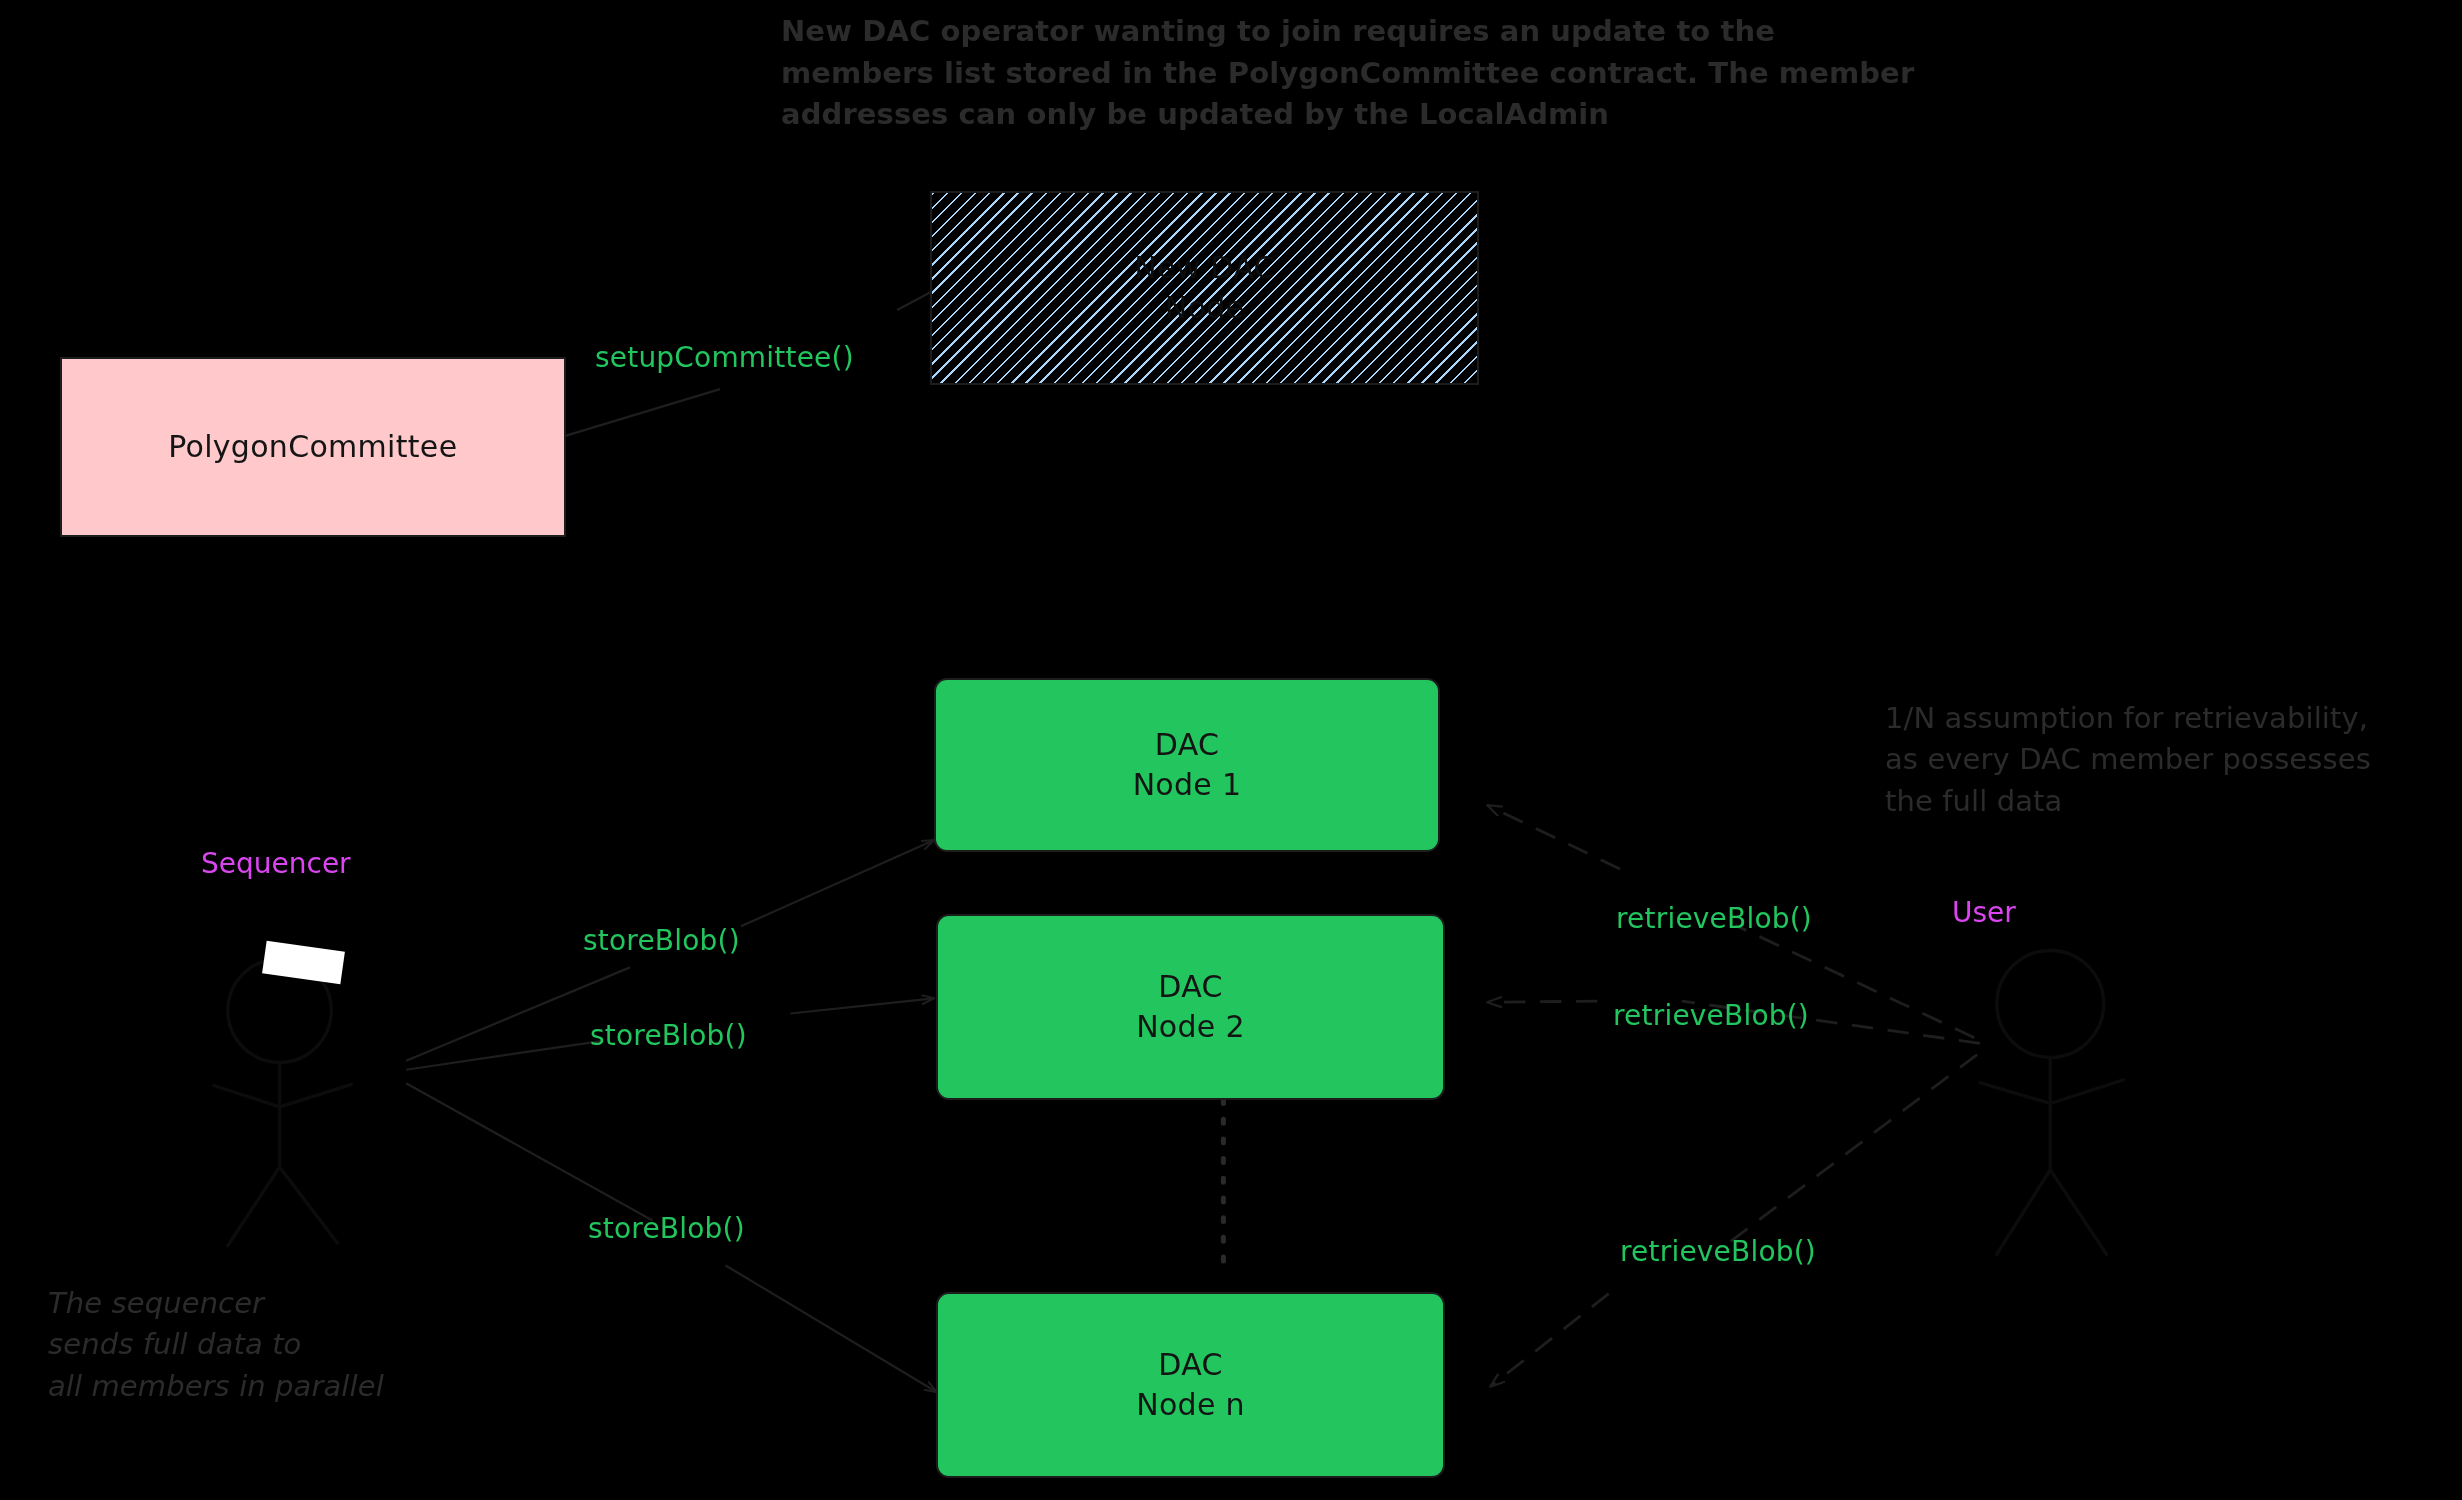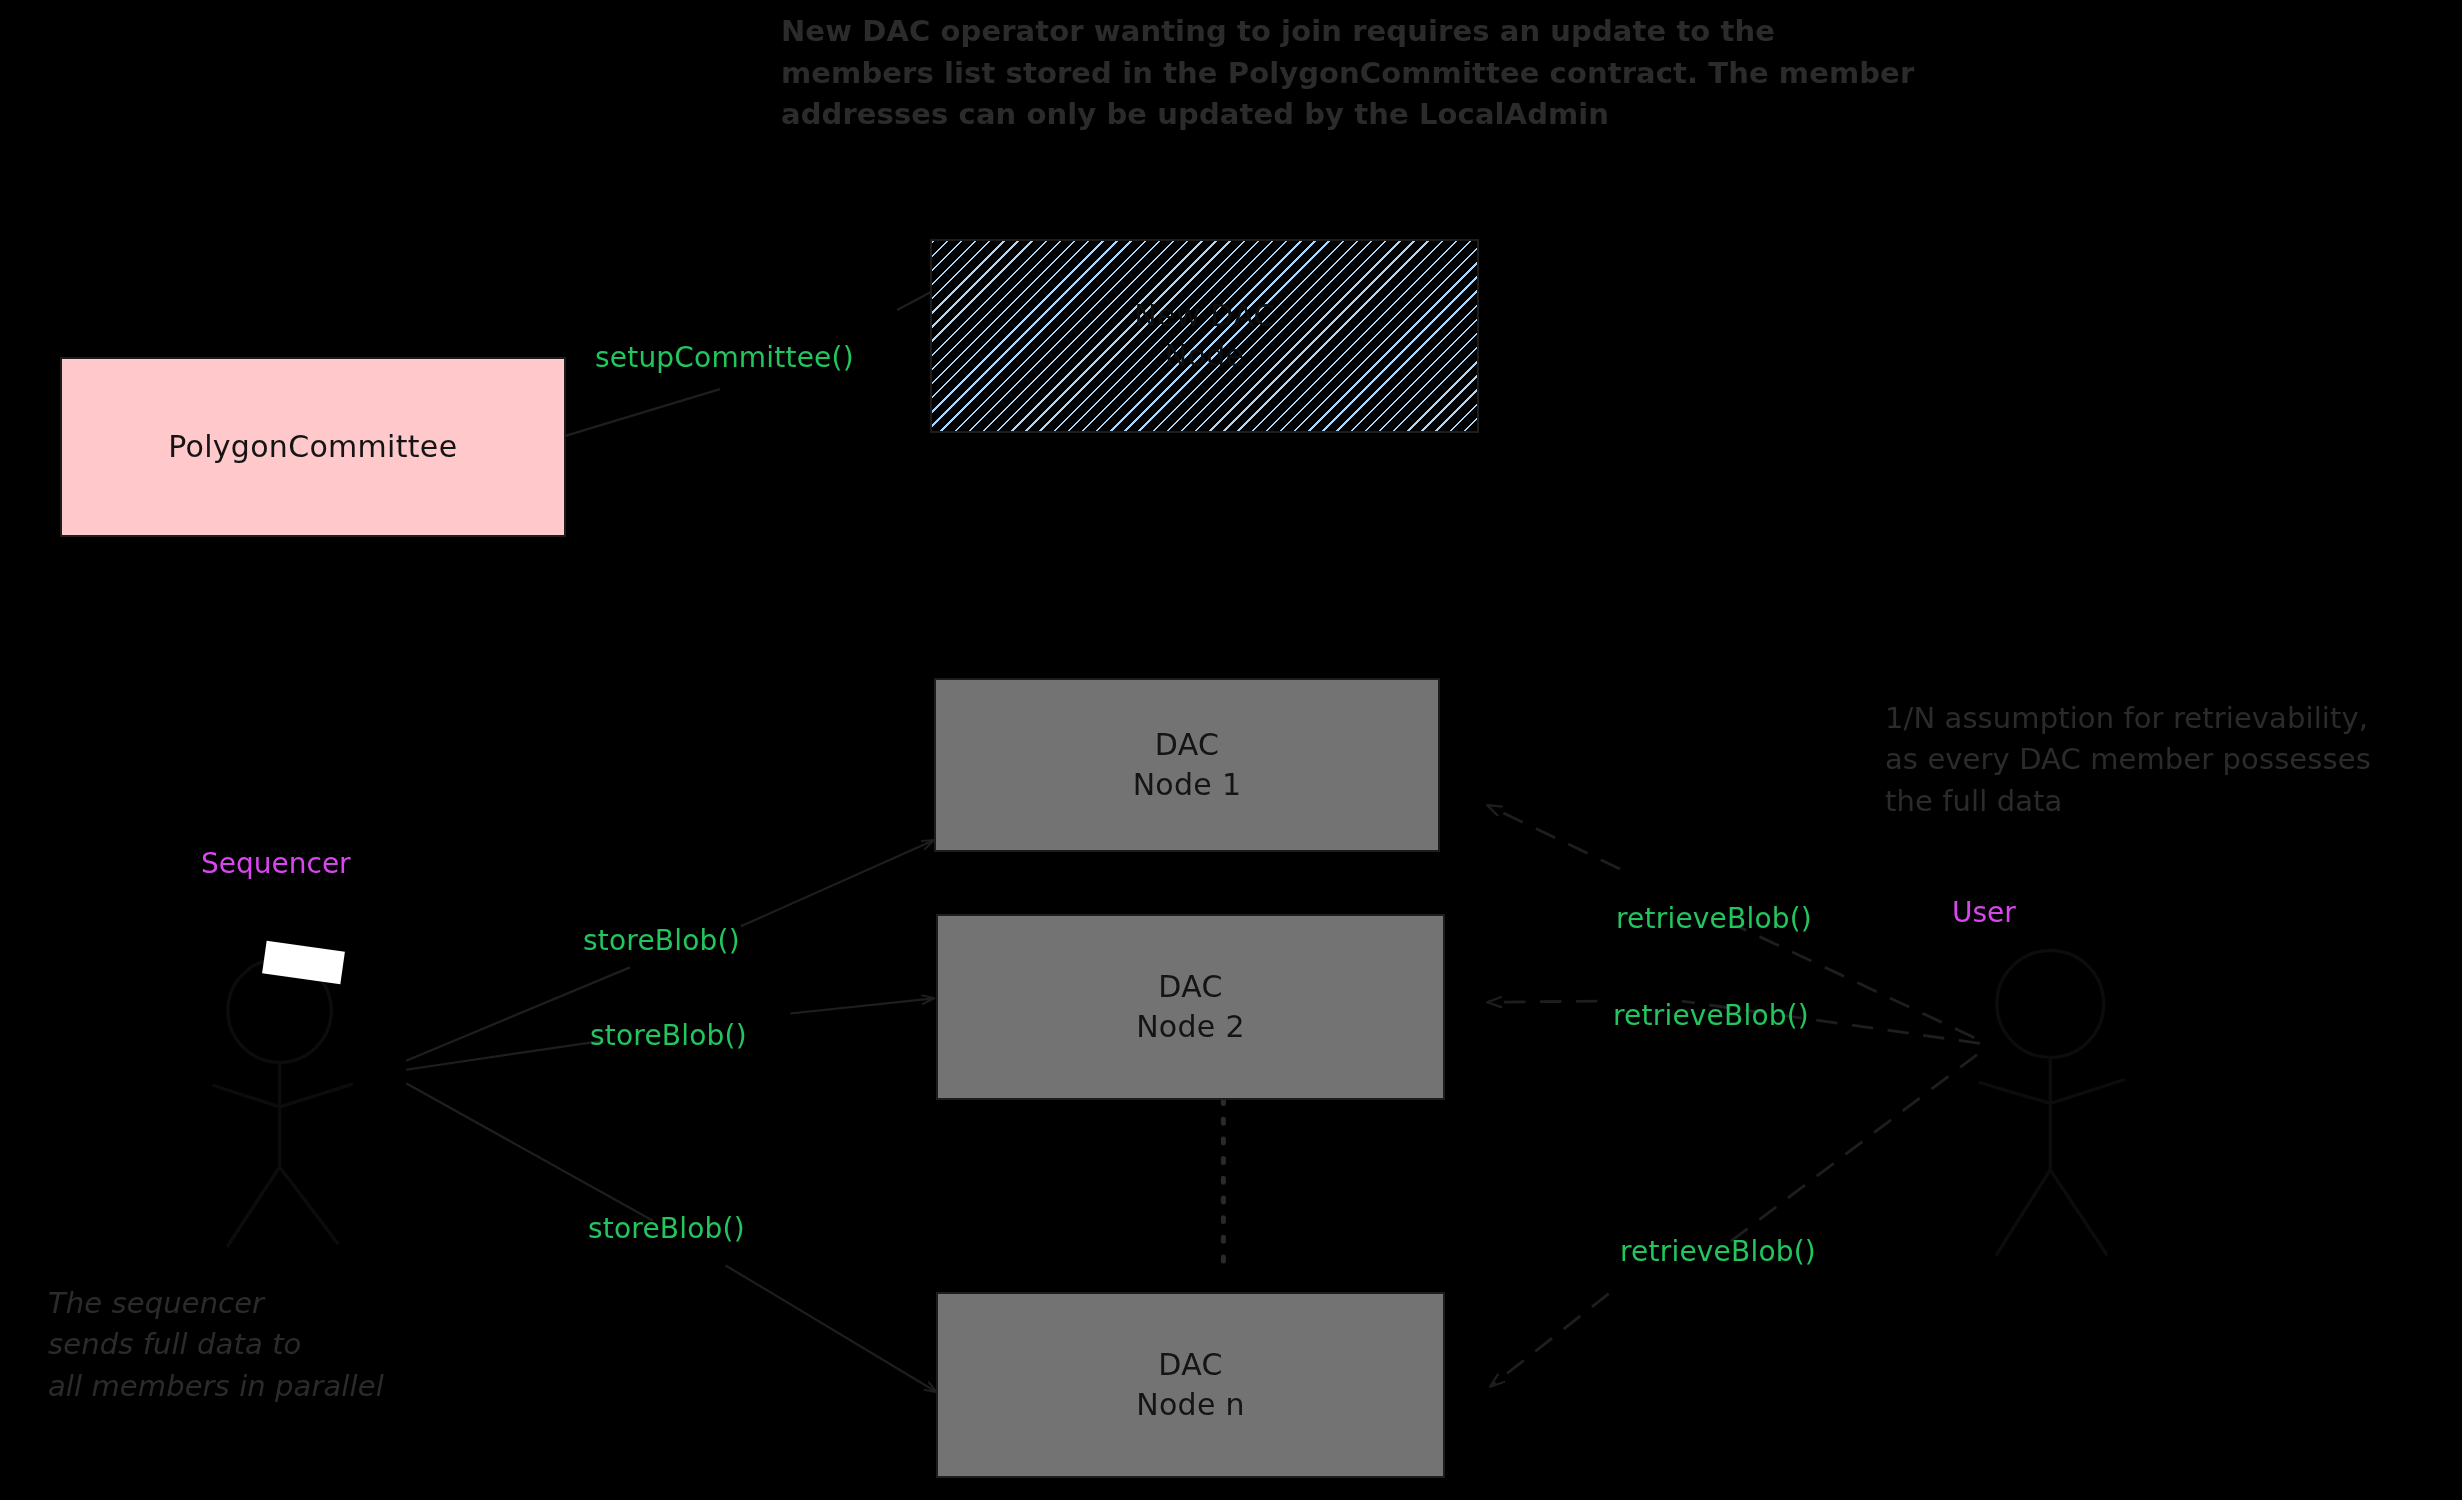--- a/index.html
+++ b/index.html
@@ -42,31 +42,31 @@
     color: #141414;
     font-size: 30px;
     line-height: 1.34;
     letter-spacing: 0.3px;
     white-space: nowrap;
   }
   .box-pink {
     background: #ffc8cb;
   }
   .box-blue {
-    background: #737373;
+    background: #22c55e;
+    border-radius: 13px;
   }
   .box-hatch {
     background-color: #000000;
     background-image: repeating-linear-gradient(
         135deg,
         #a9d7fb 0px,
         #a9d7fb 1.7px,
         #000000 1.7px,
         #000000 10px);
-    margin-top: 48px;
   }
   .box-hatch .line {
     color: #0d0d0d;
   }
   
   .note {
     position: absolute;
     color: #2b2b2b;
     font-size: 29px;
     line-height: 1.43;

